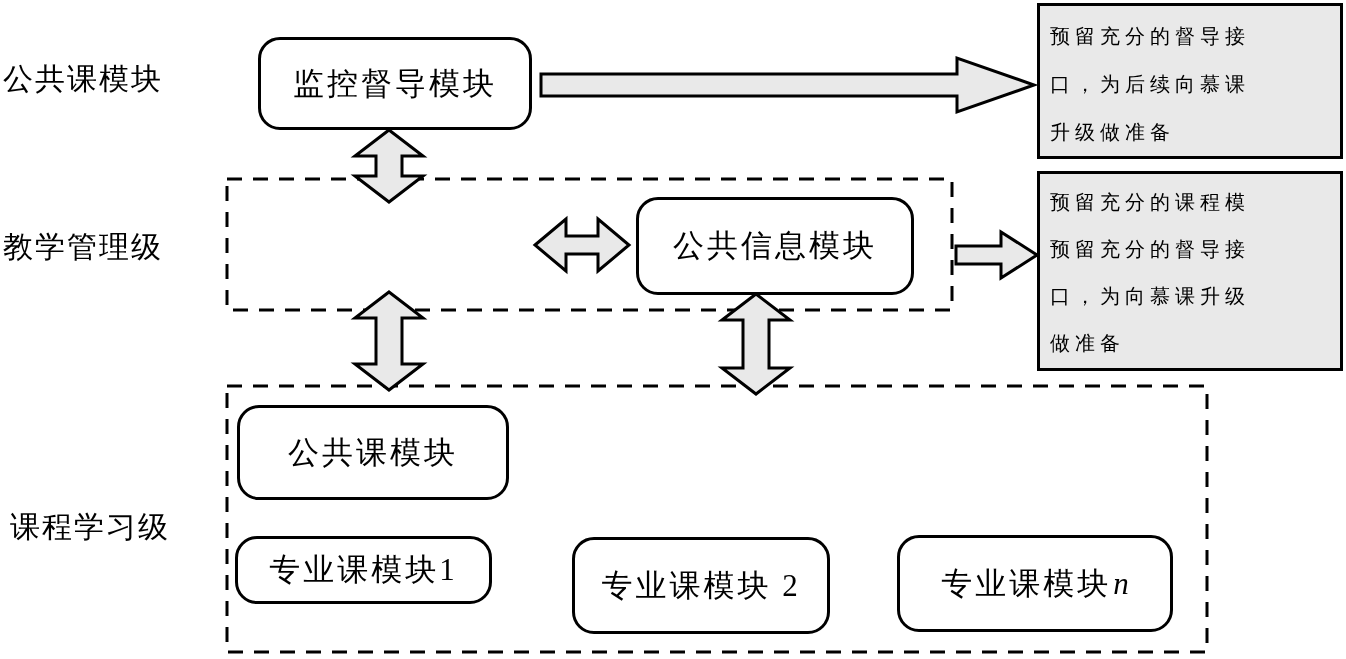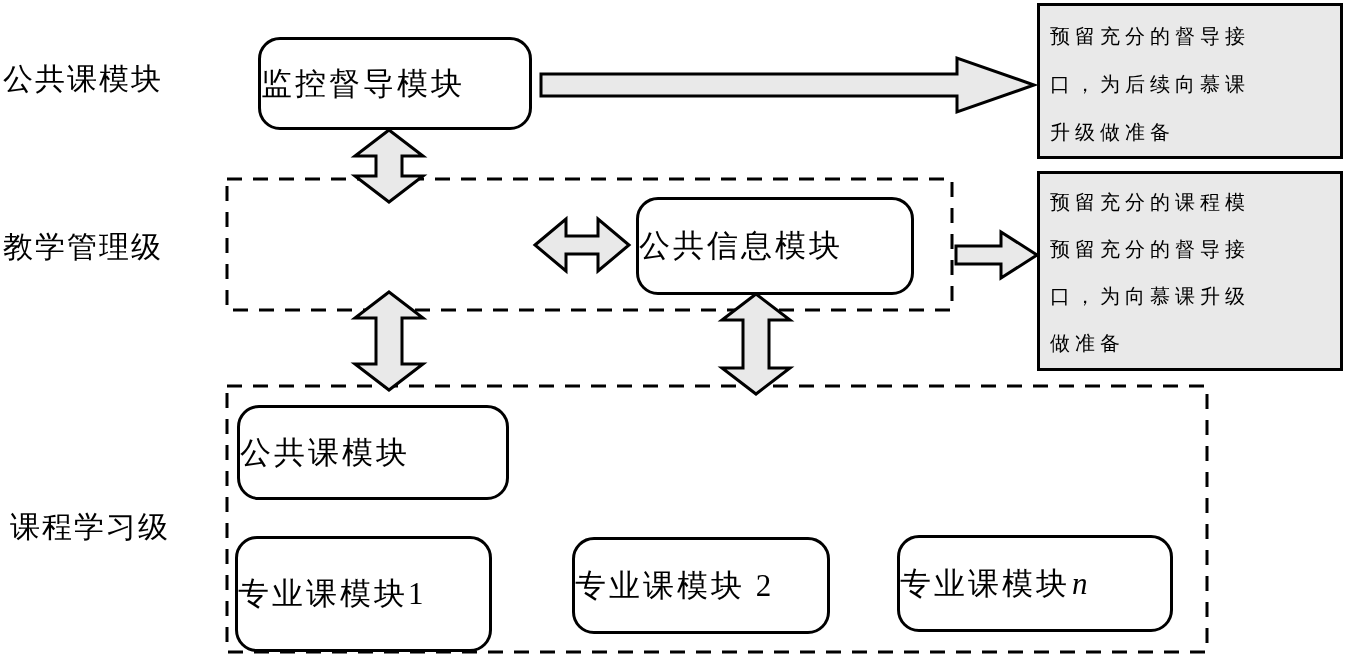--- a/index.html
+++ b/index.html
@@ -13,21 +13,21 @@
   .canvas{
     position:relative;width:1346px;height:659px;background:var(--bg);
     font-family:"Liberation Serif","DejaVu Serif",serif;color:#000;overflow:hidden;
   }
   .level-label{
     position:absolute;font-size:30px;letter-spacing:2px;white-space:nowrap;line-height:34px;
   }
   .module{
     position:absolute;box-sizing:border-box;background:var(--box-bg);
     border:3.5px solid var(--line);border-radius:22px;
-    display:flex;align-items:center;
+    display:flex;align-items:center;justify-content:center;
     font-size:31px;letter-spacing:3px;white-space:nowrap;z-index:2;
   }
   .module .var-n{font-style:italic;letter-spacing:0;padding-left:2px;font-family:"Liberation Serif","DejaVu Serif",serif;}
   .note{
     position:absolute;box-sizing:border-box;background:var(--note-fill);
     border:3px solid var(--line);font-size:20px;letter-spacing:5px;z-index:2;
   }
   .note .nline{white-space:nowrap;}
   #note-supervision{padding:6px 0 0 10px;line-height:48px;}
   #note-course{padding:5px 0 0 10px;line-height:47px;}
@@ -52,21 +52,21 @@
 
 
   <div class="module" style="left:636px;top:197px;width:278px;height:98px;">
     <span>公共信息模块</span>
   </div>
 
   <div class="module" style="left:237px;top:405px;width:272px;height:95px;">
     <span>公共课模块</span>
   </div>
 
-  <div class="module" style="left:235px;top:536px;width:257px;height:116px;">
+  <div class="module" style="left:235px;top:536px;width:257px;height:68px;">
     <span>专业课模块1</span>
   </div>
 
   <div class="module" style="left:572px;top:537px;width:258px;height:97px;">
     <span>专业课模块 2</span>
   </div>
 
   <div class="module" style="left:897px;top:535px;width:276px;height:97px;">
     <span>专业课模块</span>
       <span class="var-n">n</span>

